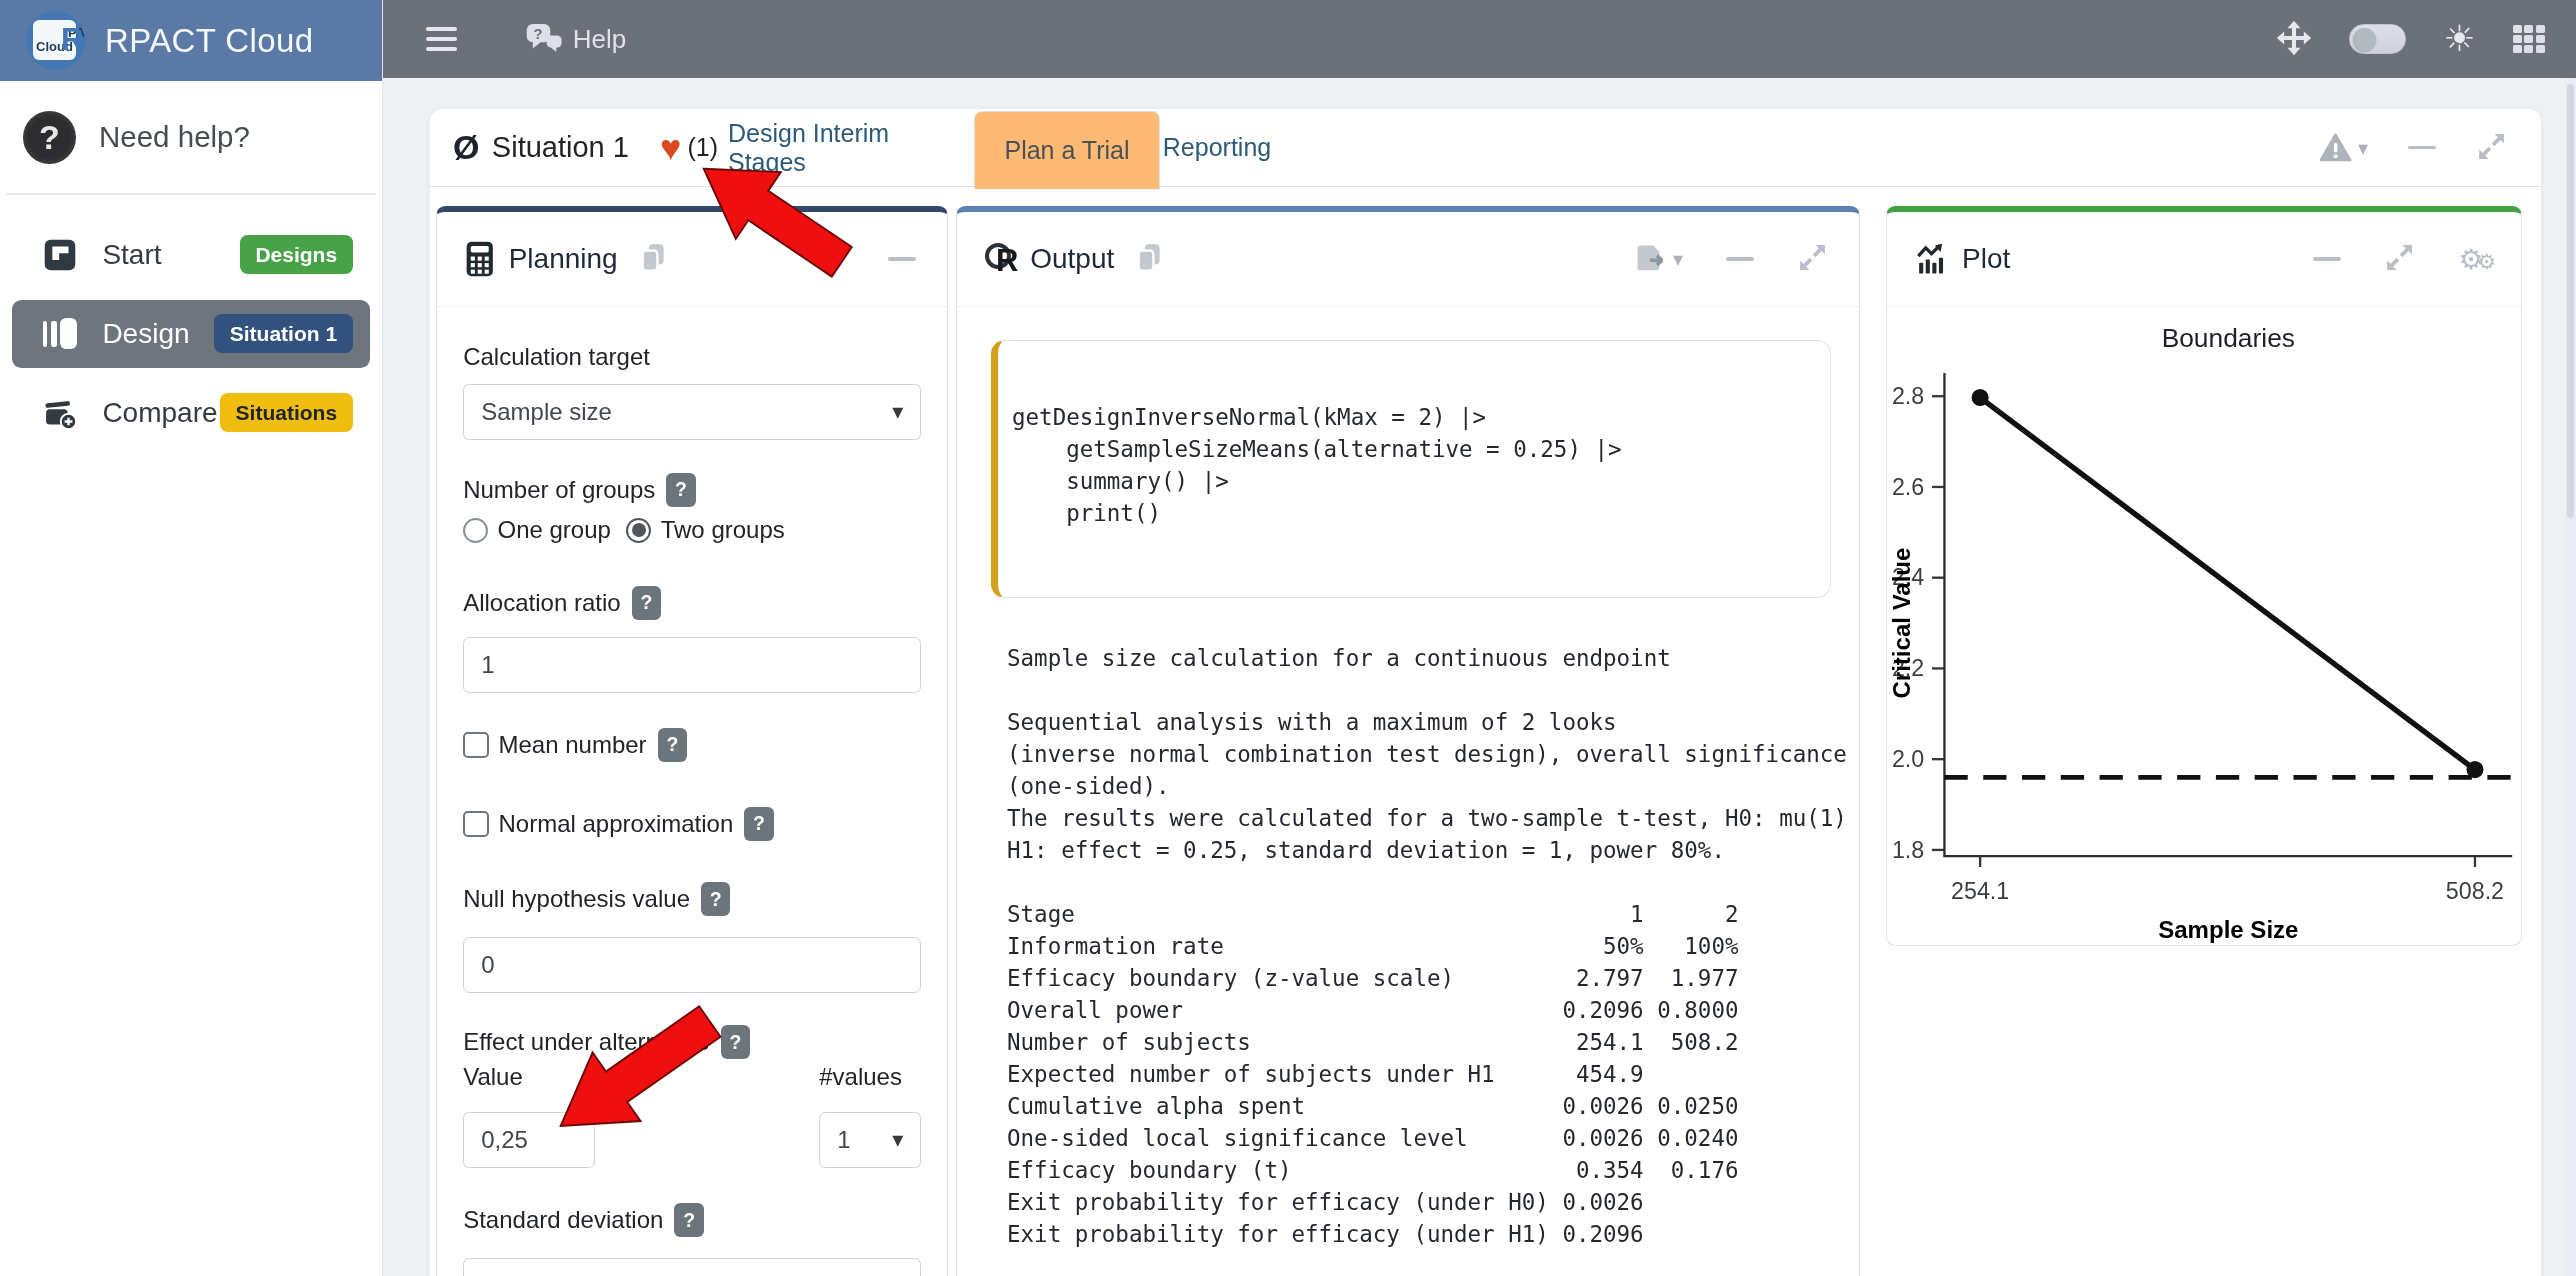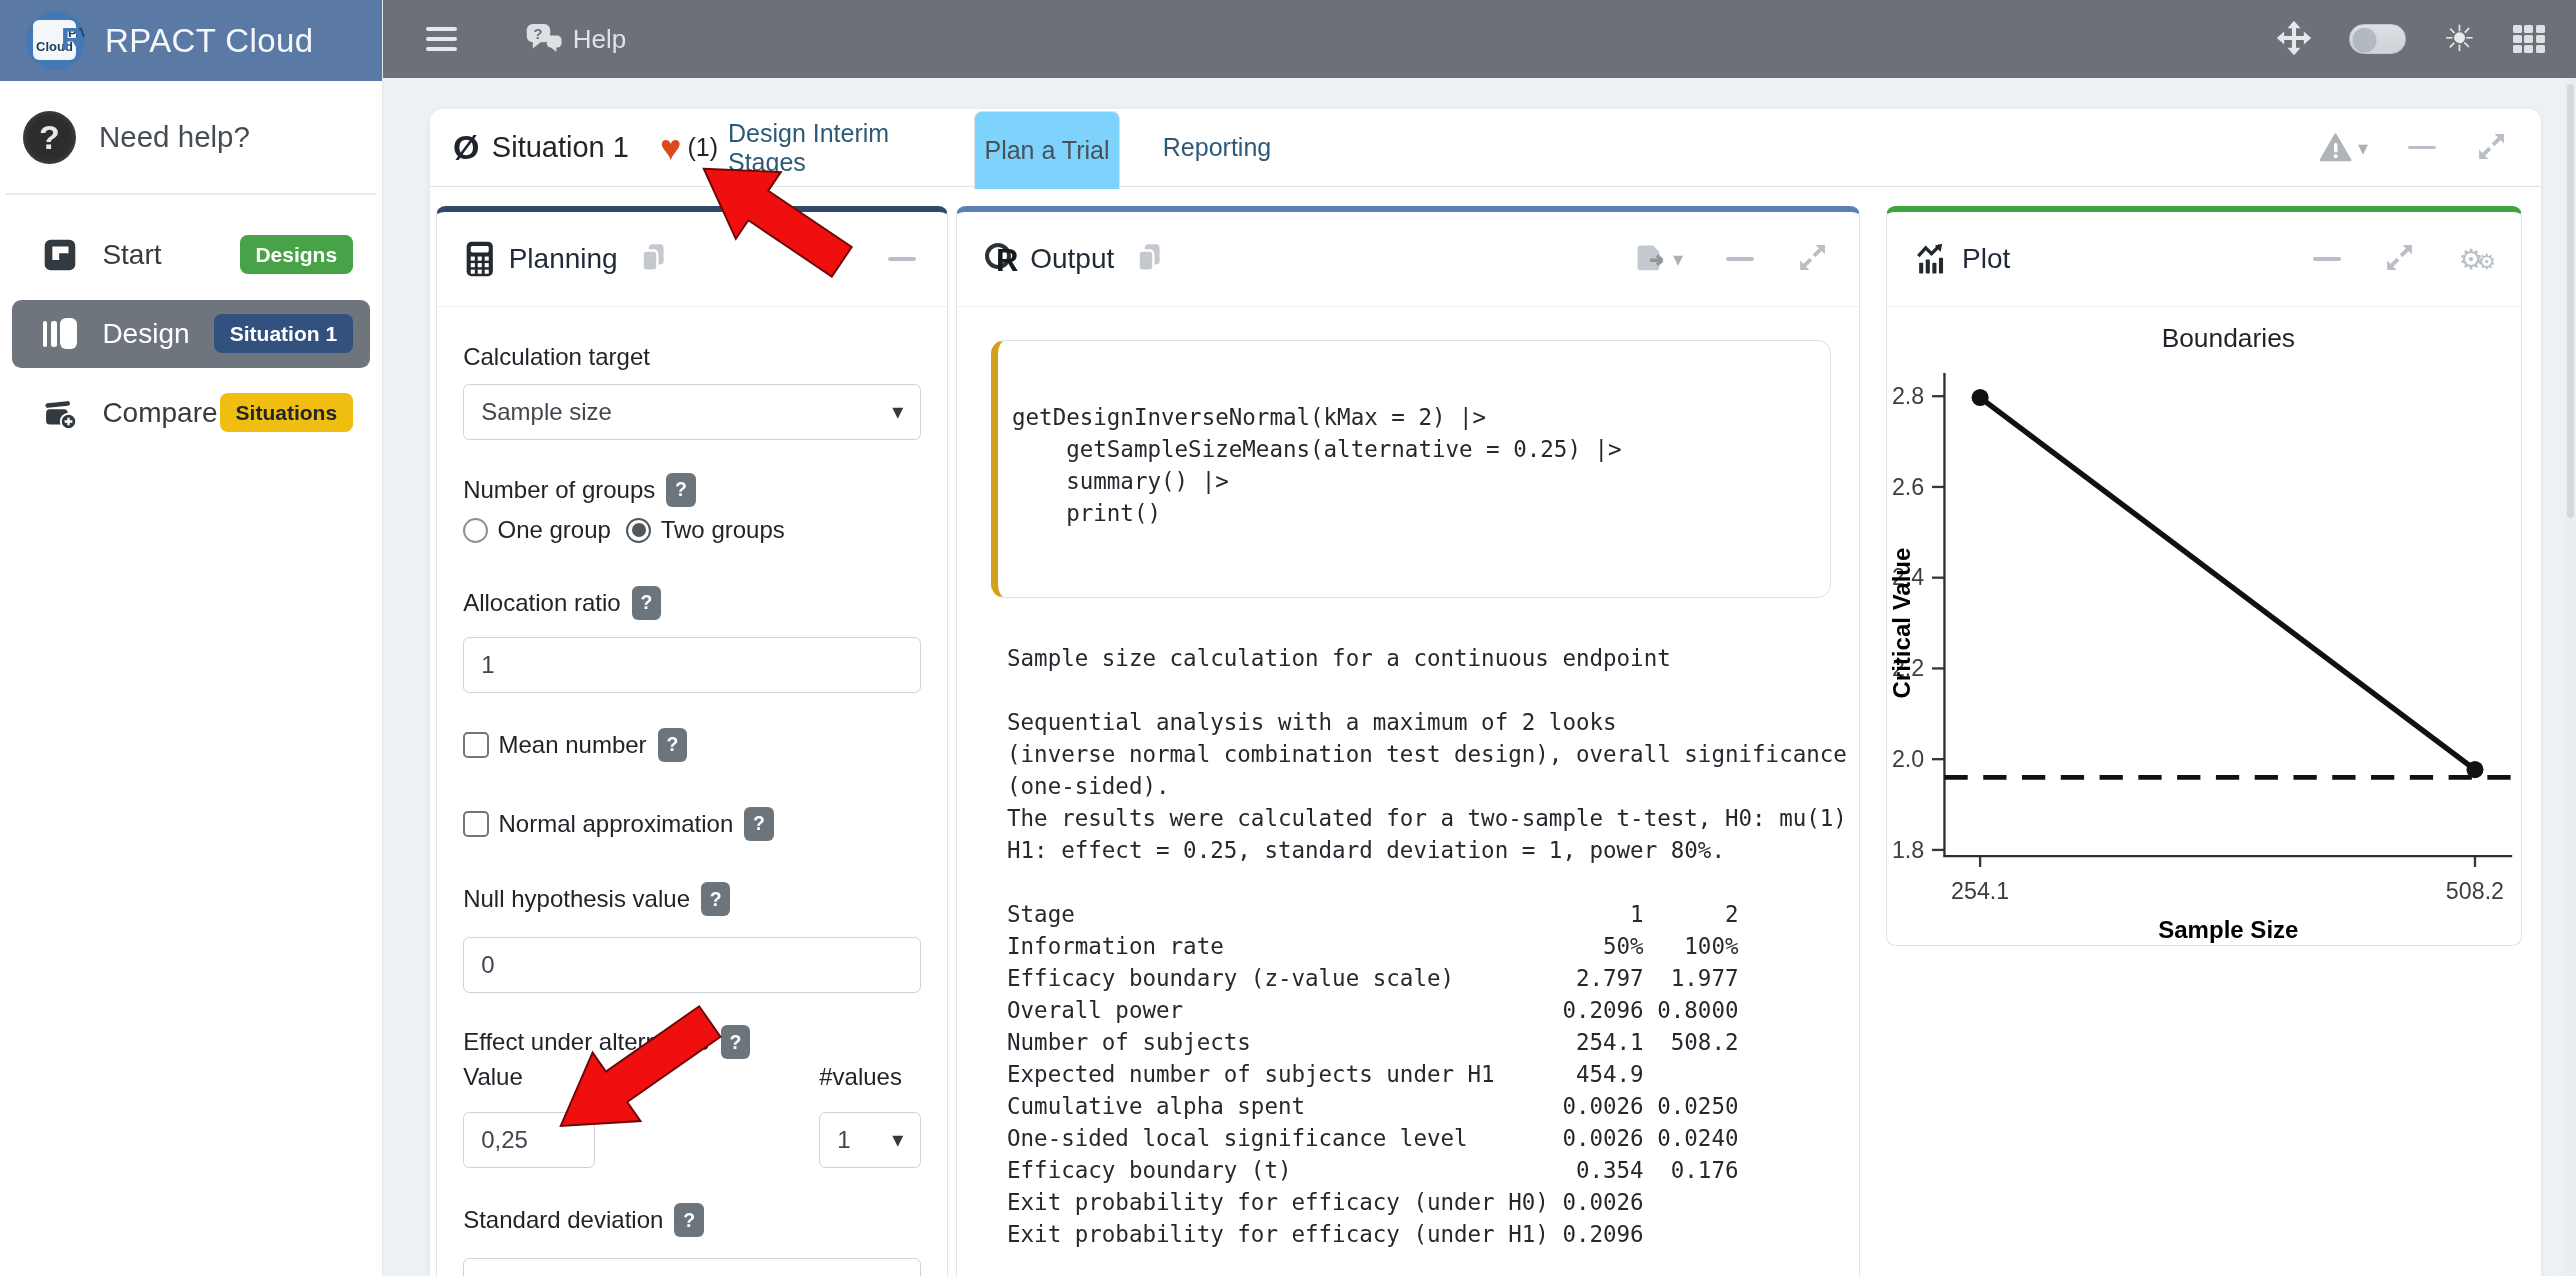--- a/index.html
+++ b/index.html
@@ -73,21 +73,21 @@
   .tabrow { position:relative; height:78px; border-bottom:1.6px solid #dee2e6; }
   .situation { position:absolute; left:23px; top:0; height:77px; display:flex; align-items:center; }
   .situation .oslash { font-size:34px; font-weight:bold; color:#1d242b; }
   .situation .slabel { font-size:29px; color:#212529; margin-left:12.4px; }
   .situation .heart { font-size:36px; color:#db4a1f; margin-left:31px; line-height:31px; }
   .situation .fcount { font-size:25px; color:#212529; margin-left:6.2px; }
   .tab { position:absolute; top:0; height:77px; display:flex; align-items:center; justify-content:center;
     font-size:25px; color:#2d5a78; cursor:pointer; }
   .tab.t1 { left:298px; width:226px; }
   .tab.t2 { left:736px; width:102px; }
-  .tab.active { left:544px; width:146px; top:2.3px; height:78px; background:#7dd3fc;
+  .tab.active { left:544px; width:186px; top:2.3px; height:78px; background:#fdba74;
     border:1.6px solid #dee2e6; border-bottom:none; border-radius:7.8px 7.8px 0 0; color:#495057; z-index:2; }
   .tabrow-icons { position:absolute; right:34px; top:0; height:77px; display:flex; align-items:center; gap:40px; }
   .caret-sm { font-size:20px; color:#aab1b8; margin-left:6.2px; }
   .minus-ic { display:inline-block; width:28px; height:3.9px; border-radius:2.3px; background:#b9bfc6; cursor:pointer; }
 
   
   .panel { position:absolute; background:#fff; border:1.6px solid #dfe3e7; border-radius:9.3px; }
   .panel-planning { left:6.2px;   top:97px; width:512px;  height:1209px; border-top:6.2px solid #33496b; }
   .panel-output   { left:526px; top:97px; width:904px; height:1209px; border-top:6.2px solid #5d80b4; }
   .panel-plot     { left:1456px;top:97px; width:636px;  height:740px;  border-top:6.2px solid #3fa43f; }

